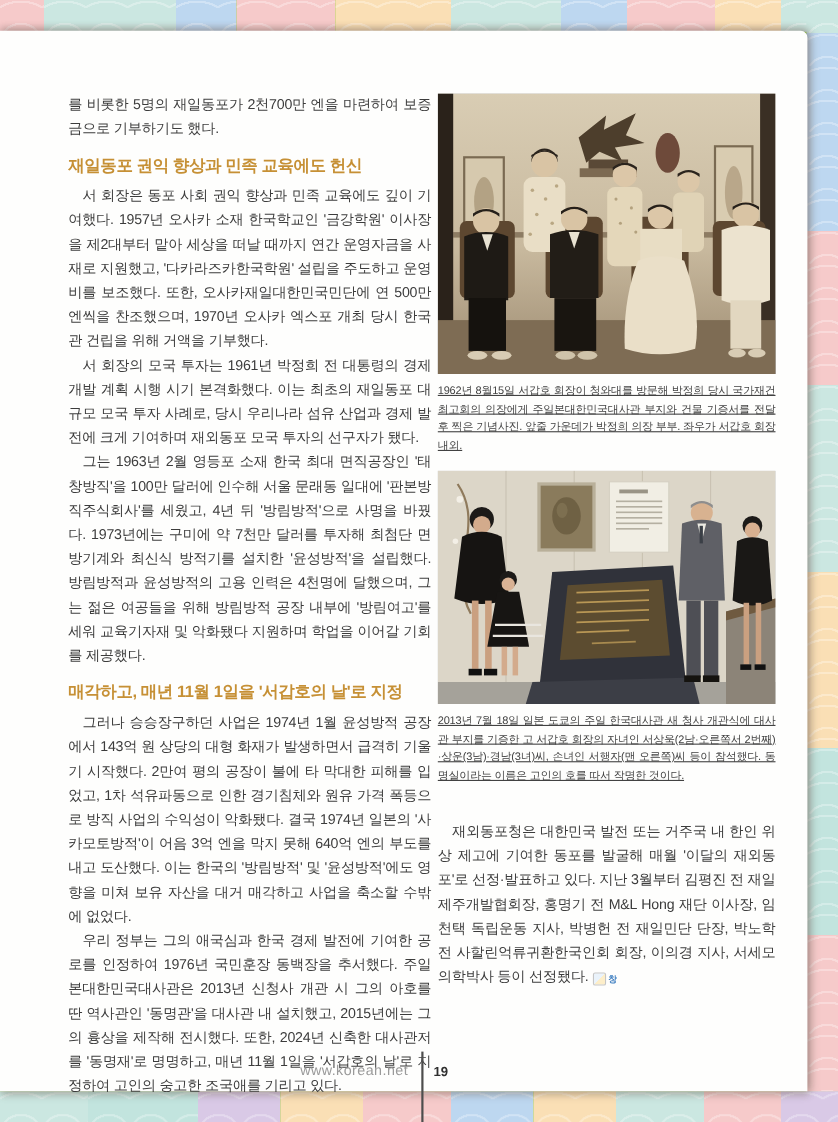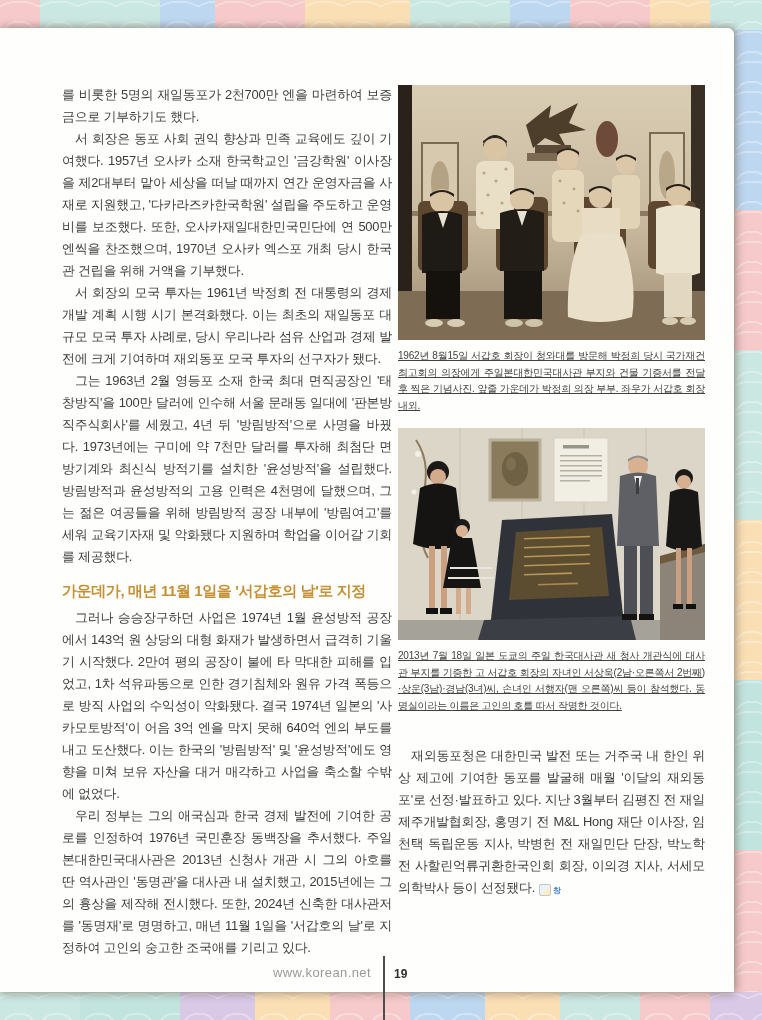--- a/index.html
+++ b/index.html
@@ -101,24 +101,25 @@
     <div class="tile c-peach" style="width:75px"></div>
     <div class="tile c-mint" style="width:80px"></div>
     <div class="tile c-pink" style="width:70px"></div>
     <div class="tile c-purple" style="width:52px"></div>
   </div>
 
   <div class="sheet">
 
     <div class="col-left">
       <p class="p">를 비롯한 5명의 재일동포가 2천700만 엔을 마련하여 보증금으로 기부하기도 했다.</p>
+      <h2 class="heading">재일동포 권익 향상과 민족 교육에도 헌신</h2>
       <p class="p indent">서 회장은 동포 사회 권익 향상과 민족 교육에도 깊이 기여했다. 1957년 오사카 소재 한국학교인 '금강학원' 이사장을 제2대부터 맡아 세상을 떠날 때까지 연간 운영자금을 사재로 지원했고, '다카라즈카한국학원' 설립을 주도하고 운영비를 보조했다. 또한, 오사카재일대한민국민단에 연 500만 엔씩을 찬조했으며, 1970년 오사카 엑스포 개최 당시 한국관 건립을 위해 거액을 기부했다.</p>
       <p class="p indent">서 회장의 모국 투자는 1961년 박정희 전 대통령의 경제개발 계획 시행 시기 본격화했다. 이는 최초의 재일동포 대규모 모국 투자 사례로, 당시 우리나라 섬유 산업과 경제 발전에 크게 기여하며 재외동포 모국 투자의 선구자가 됐다.</p>
       <p class="p indent">그는 1963년 2월 영등포 소재 한국 최대 면직공장인 '태창방직'을 100만 달러에 인수해 서울 문래동 일대에 '판본방직주식회사'를 세웠고, 4년 뒤 '방림방적'으로 사명을 바꿨다. 1973년에는 구미에 약 7천만 달러를 투자해 최첨단 면방기계와 최신식 방적기를 설치한 '윤성방적'을 설립했다. 방림방적과 윤성방적의 고용 인력은 4천명에 달했으며, 그는 젊은 여공들을 위해 방림방적 공장 내부에 '방림여고'를 세워 교육기자재 및 악화됐다 지원하며 학업을 이어갈 기회를 제공했다.</p>
-      <h2 class="heading">가운데가, 매년 11월 1일을 '서갑호의 날'로 지정</h2>
+      <h2 class="heading">매각하고, 매년 11월 1일을 '서갑호의 날'로 지정</h2>
       <p class="p indent">그러나 승승장구하던 사업은 1974년 1월 윤성방적 공장에서 143억 원 상당의 대형 화재가 발생하면서 급격히 기울기 시작했다. 2만여 평의 공장이 불에 타 막대한 피해를 입었고, 1차 석유파동으로 인한 경기침체와 원유 가격 폭등으로 방직 사업의 수익성이 악화됐다. 결국 1974년 일본의 '사카모토방적'이 어음 3억 엔을 막지 못해 640억 엔의 부도를 내고 도산했다. 이는 한국의 '방림방적' 및 '윤성방적'에도 영향을 미쳐 보유 자산을 대거 매각하고 사업을 축소할 수밖에 없었다.</p>
       <p class="p indent">우리 정부는 그의 애국심과 한국 경제 발전에 기여한 공로를 인정하여 1976년 국민훈장 동백장을 추서했다. 주일본대한민국대사관은 2013년 신청사 개관 시 그의 아호를 딴 역사관인 '동명관'을 대사관 내 설치했고, 2015년에는 그의 흉상을 제작해 전시했다. 또한, 2024년 신축한 대사관저를 '동명재'로 명명하고, 매년 11월 1일을 '서갑호의 날'로 지정하여 고인의 숭고한 조국애를 기리고 있다.</p>
 
     </div>
 
     <div class="col-right">
 
       <figure>
         <svg class="photo" width="307" height="255" viewBox="0 0 307 255">
           <defs>

